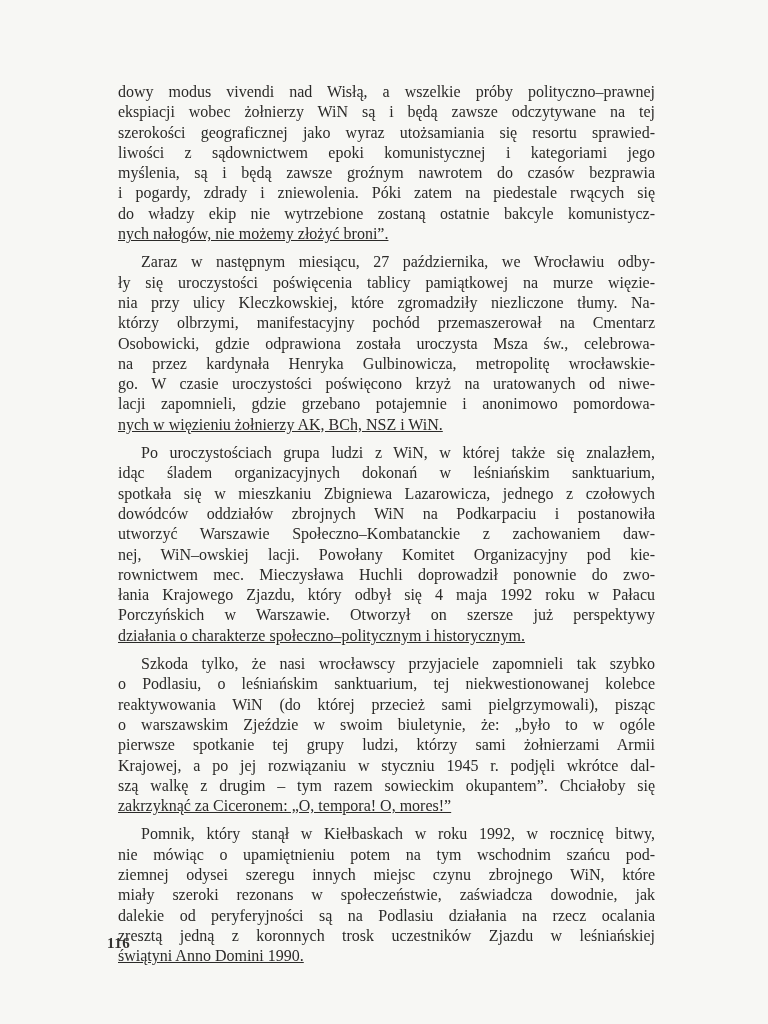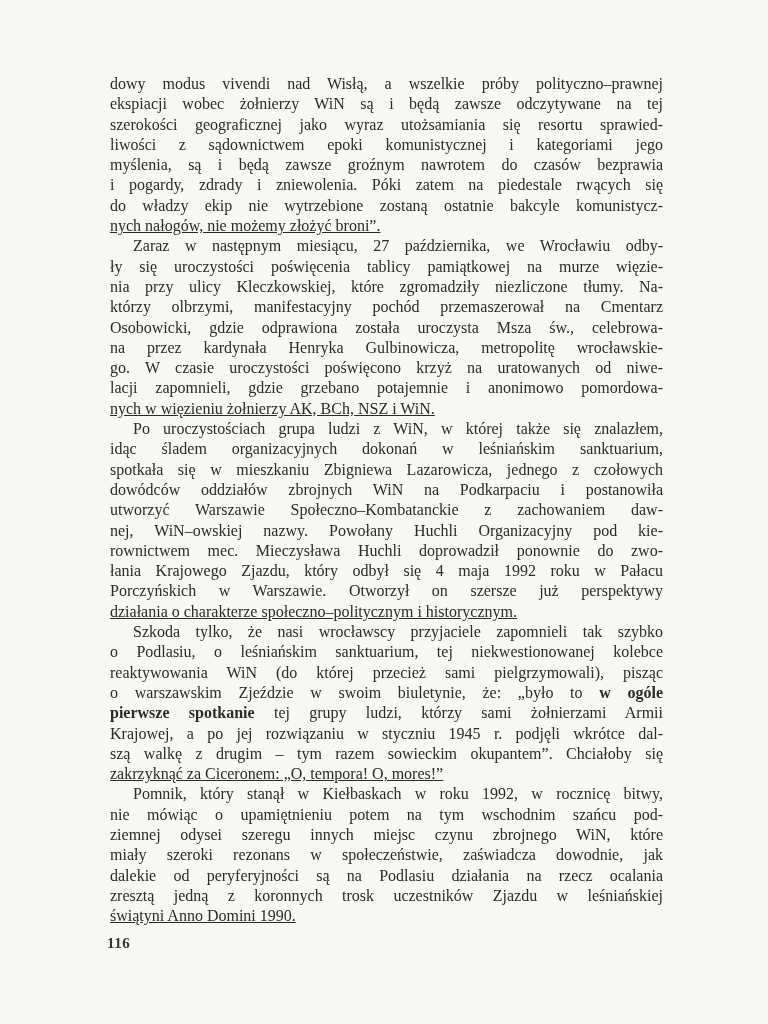--- a/index.html
+++ b/index.html
@@ -21,39 +21,39 @@
   }
   .text-block {
     position: absolute;
     left: 110px;
     top: 74px;
     width: 553px;
     color: #2b2a28;
     font-size: 16px;
   }
   .paragraph {
-    margin: 0;
+    margin: 8px;
   }
   .line {
     height: 20.3px;
     line-height: 20.3px;
     text-align: justify;
     text-align-last: justify;
     overflow: hidden;
     white-space: normal;
   }
   .line.last {
     text-align-last: left;
     text-decoration: underline;
   }
   .line.indent {
     text-indent: 23px;
   }
   .bold {
-    font-weight: bold;
+    font-weight: normal;
   }
   .page-number {
     position: absolute;
     left: 107px;
     top: 935px;
     font-size: 15px;
     font-weight: bold;
     color: #33322f;
     letter-spacing: 0.5px;
   }
@@ -83,21 +83,21 @@
         <div class="line"><span>go. W czasie uroczystości poświęcono krzyż na uratowanych od niwe-</span></div>
         <div class="line"><span>lacji zapomnieli, gdzie grzebano potajemnie i anonimowo pomordowa-</span></div>
         <div class="line last"><span>nych w więzieniu żołnierzy AK, BCh, NSZ i WiN.</span></div>
       </div>
       <div class="paragraph">
         <div class="line indent"><span>Po uroczystościach grupa ludzi z WiN, w której także się znalazłem,</span></div>
         <div class="line"><span>idąc śladem organizacyjnych dokonań w leśniańskim sanktuarium,</span></div>
         <div class="line"><span>spotkała się w mieszkaniu Zbigniewa Lazarowicza, jednego z czołowych</span></div>
         <div class="line"><span>dowódców oddziałów zbrojnych WiN na Podkarpaciu i postanowiła</span></div>
         <div class="line"><span>utworzyć Warszawie Społeczno–Kombatanckie z zachowaniem daw-</span></div>
-        <div class="line"><span>nej, WiN–owskiej nazwy. Powołany Huchli Organizacyjny pod kie-</span></div>
+        <div class="line"><span>nej, WiN–owskiej lacji. Powołany Komitet Organizacyjny pod kie-</span></div>
         <div class="line"><span>rownictwem mec. Mieczysława Huchli doprowadził ponownie do zwo-</span></div>
         <div class="line"><span>łania Krajowego Zjazdu, który odbył się 4 maja 1992 roku w Pałacu</span></div>
         <div class="line"><span>Porczyńskich w Warszawie. Otworzył on szersze już perspektywy</span></div>
         <div class="line last"><span>działania o charakterze społeczno–politycznym i historycznym.</span></div>
       </div>
       <div class="paragraph">
         <div class="line indent"><span>Szkoda tylko, że nasi wrocławscy przyjaciele zapomnieli tak szybko</span></div>
         <div class="line"><span>o Podlasiu, o leśniańskim sanktuarium, tej niekwestionowanej kolebce</span></div>
         <div class="line"><span>reaktywowania WiN (do której przecież sami pielgrzymowali), pisząc</span></div>
         <div class="line"><span>o warszawskim Zjeździe w swoim biuletynie, że: „było to </span><span class="bold">w ogóle</span></div>

